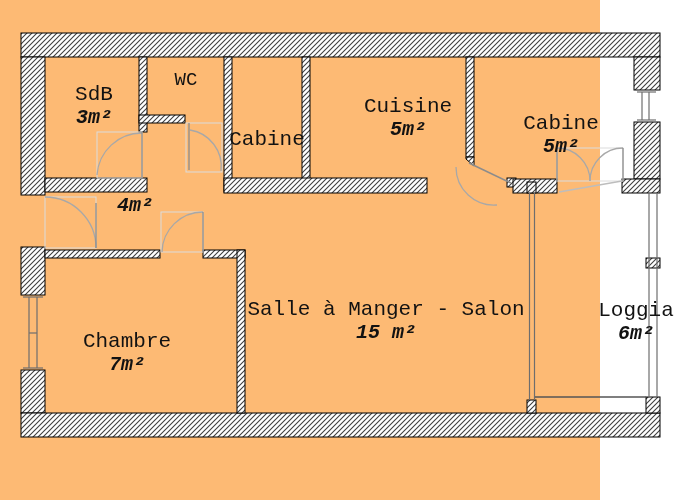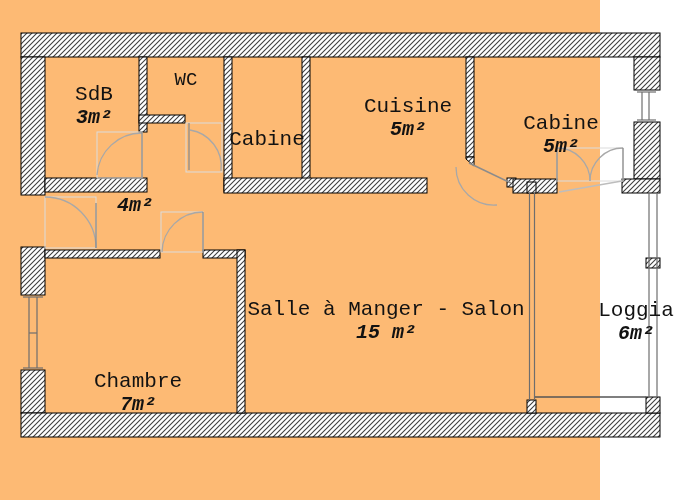--- a/index.html
+++ b/index.html
@@ -160,21 +160,21 @@
 
   <div class="room-label" style="left:561px; top:112px;">
     <span class="room-name">Cabine</span>
     <span class="room-area">5m²</span>
   </div>
 
   <div class="room-label" style="left:135px; top:194px;">
     <span class="room-area">4m²</span>
   </div>
 
-  <div class="room-label" style="left:138px; top:330px;margin-top:40px;">
+  <div class="room-label" style="left:127px; top:330px;">
     <span class="room-name">Chambre</span>
     <span class="room-area">7m²</span>
   </div>
 
   <div class="room-label" style="left:386px; top:298px;text-align:center;">
     <span class="room-name">Salle à Manger - Salon</span>
     <span class="room-area">15 m²</span>
   </div>
 
   <div class="room-label" style="left:636px; top:288px;margin-top:11px;">

